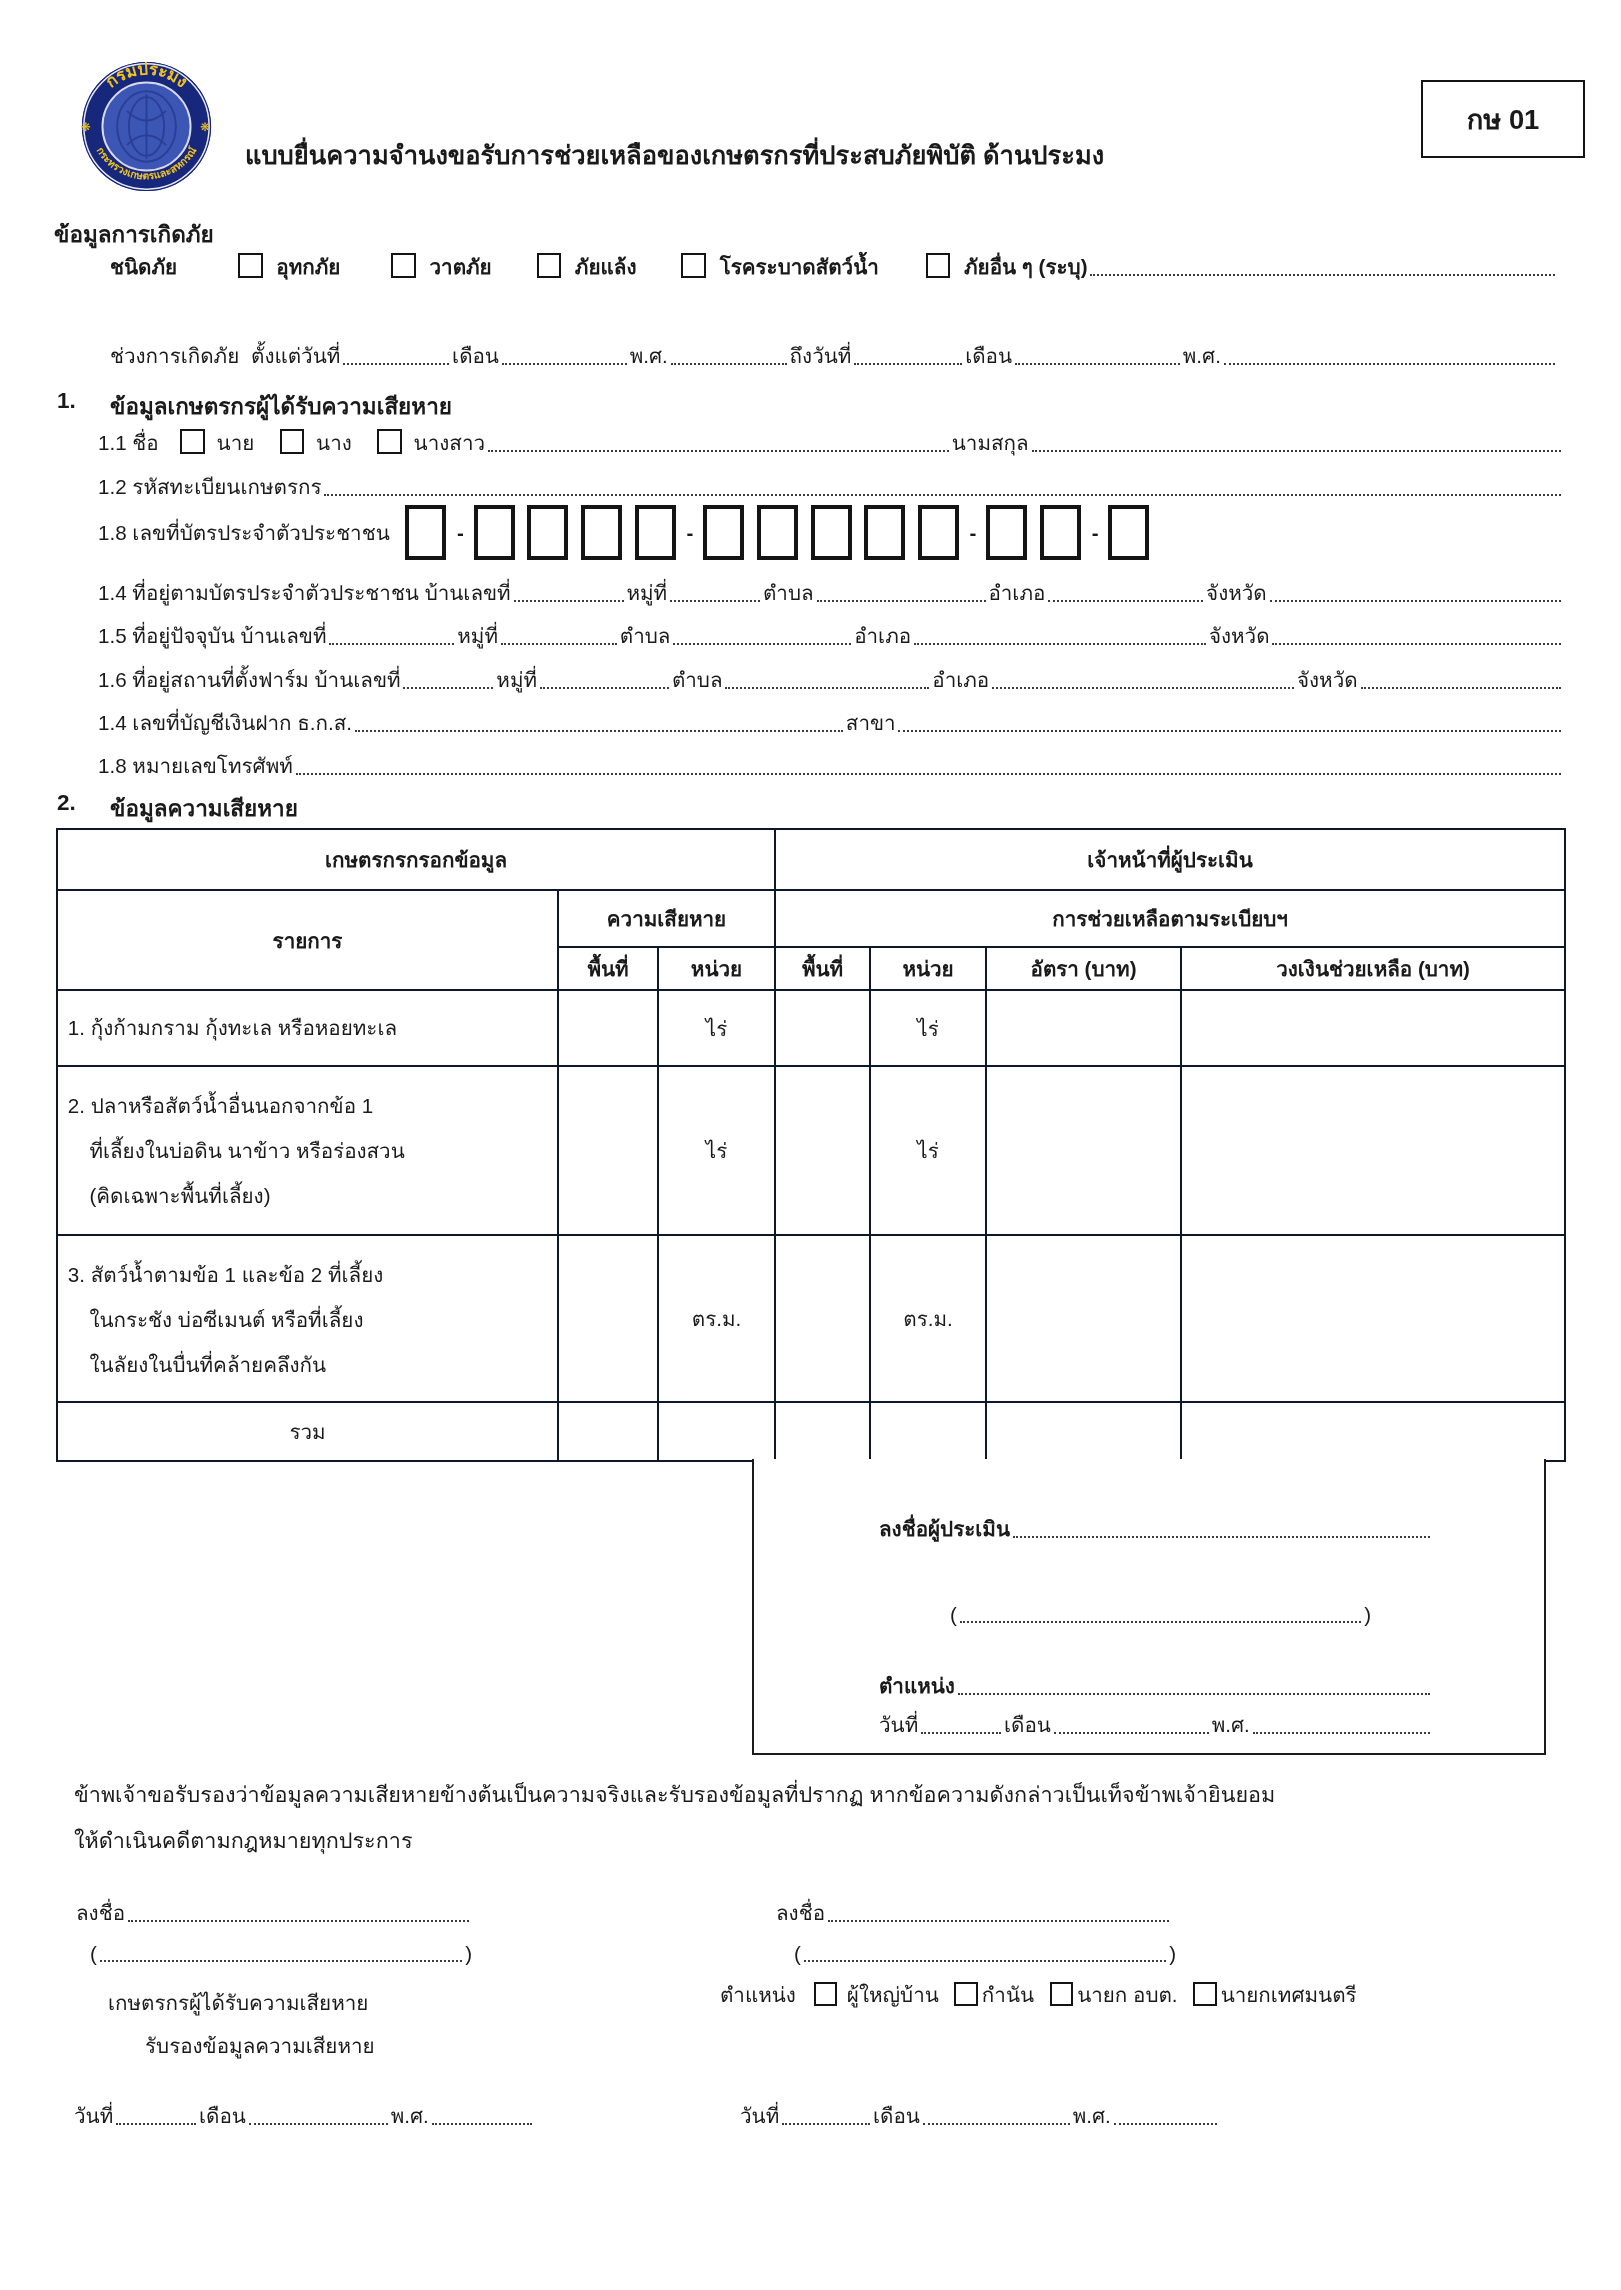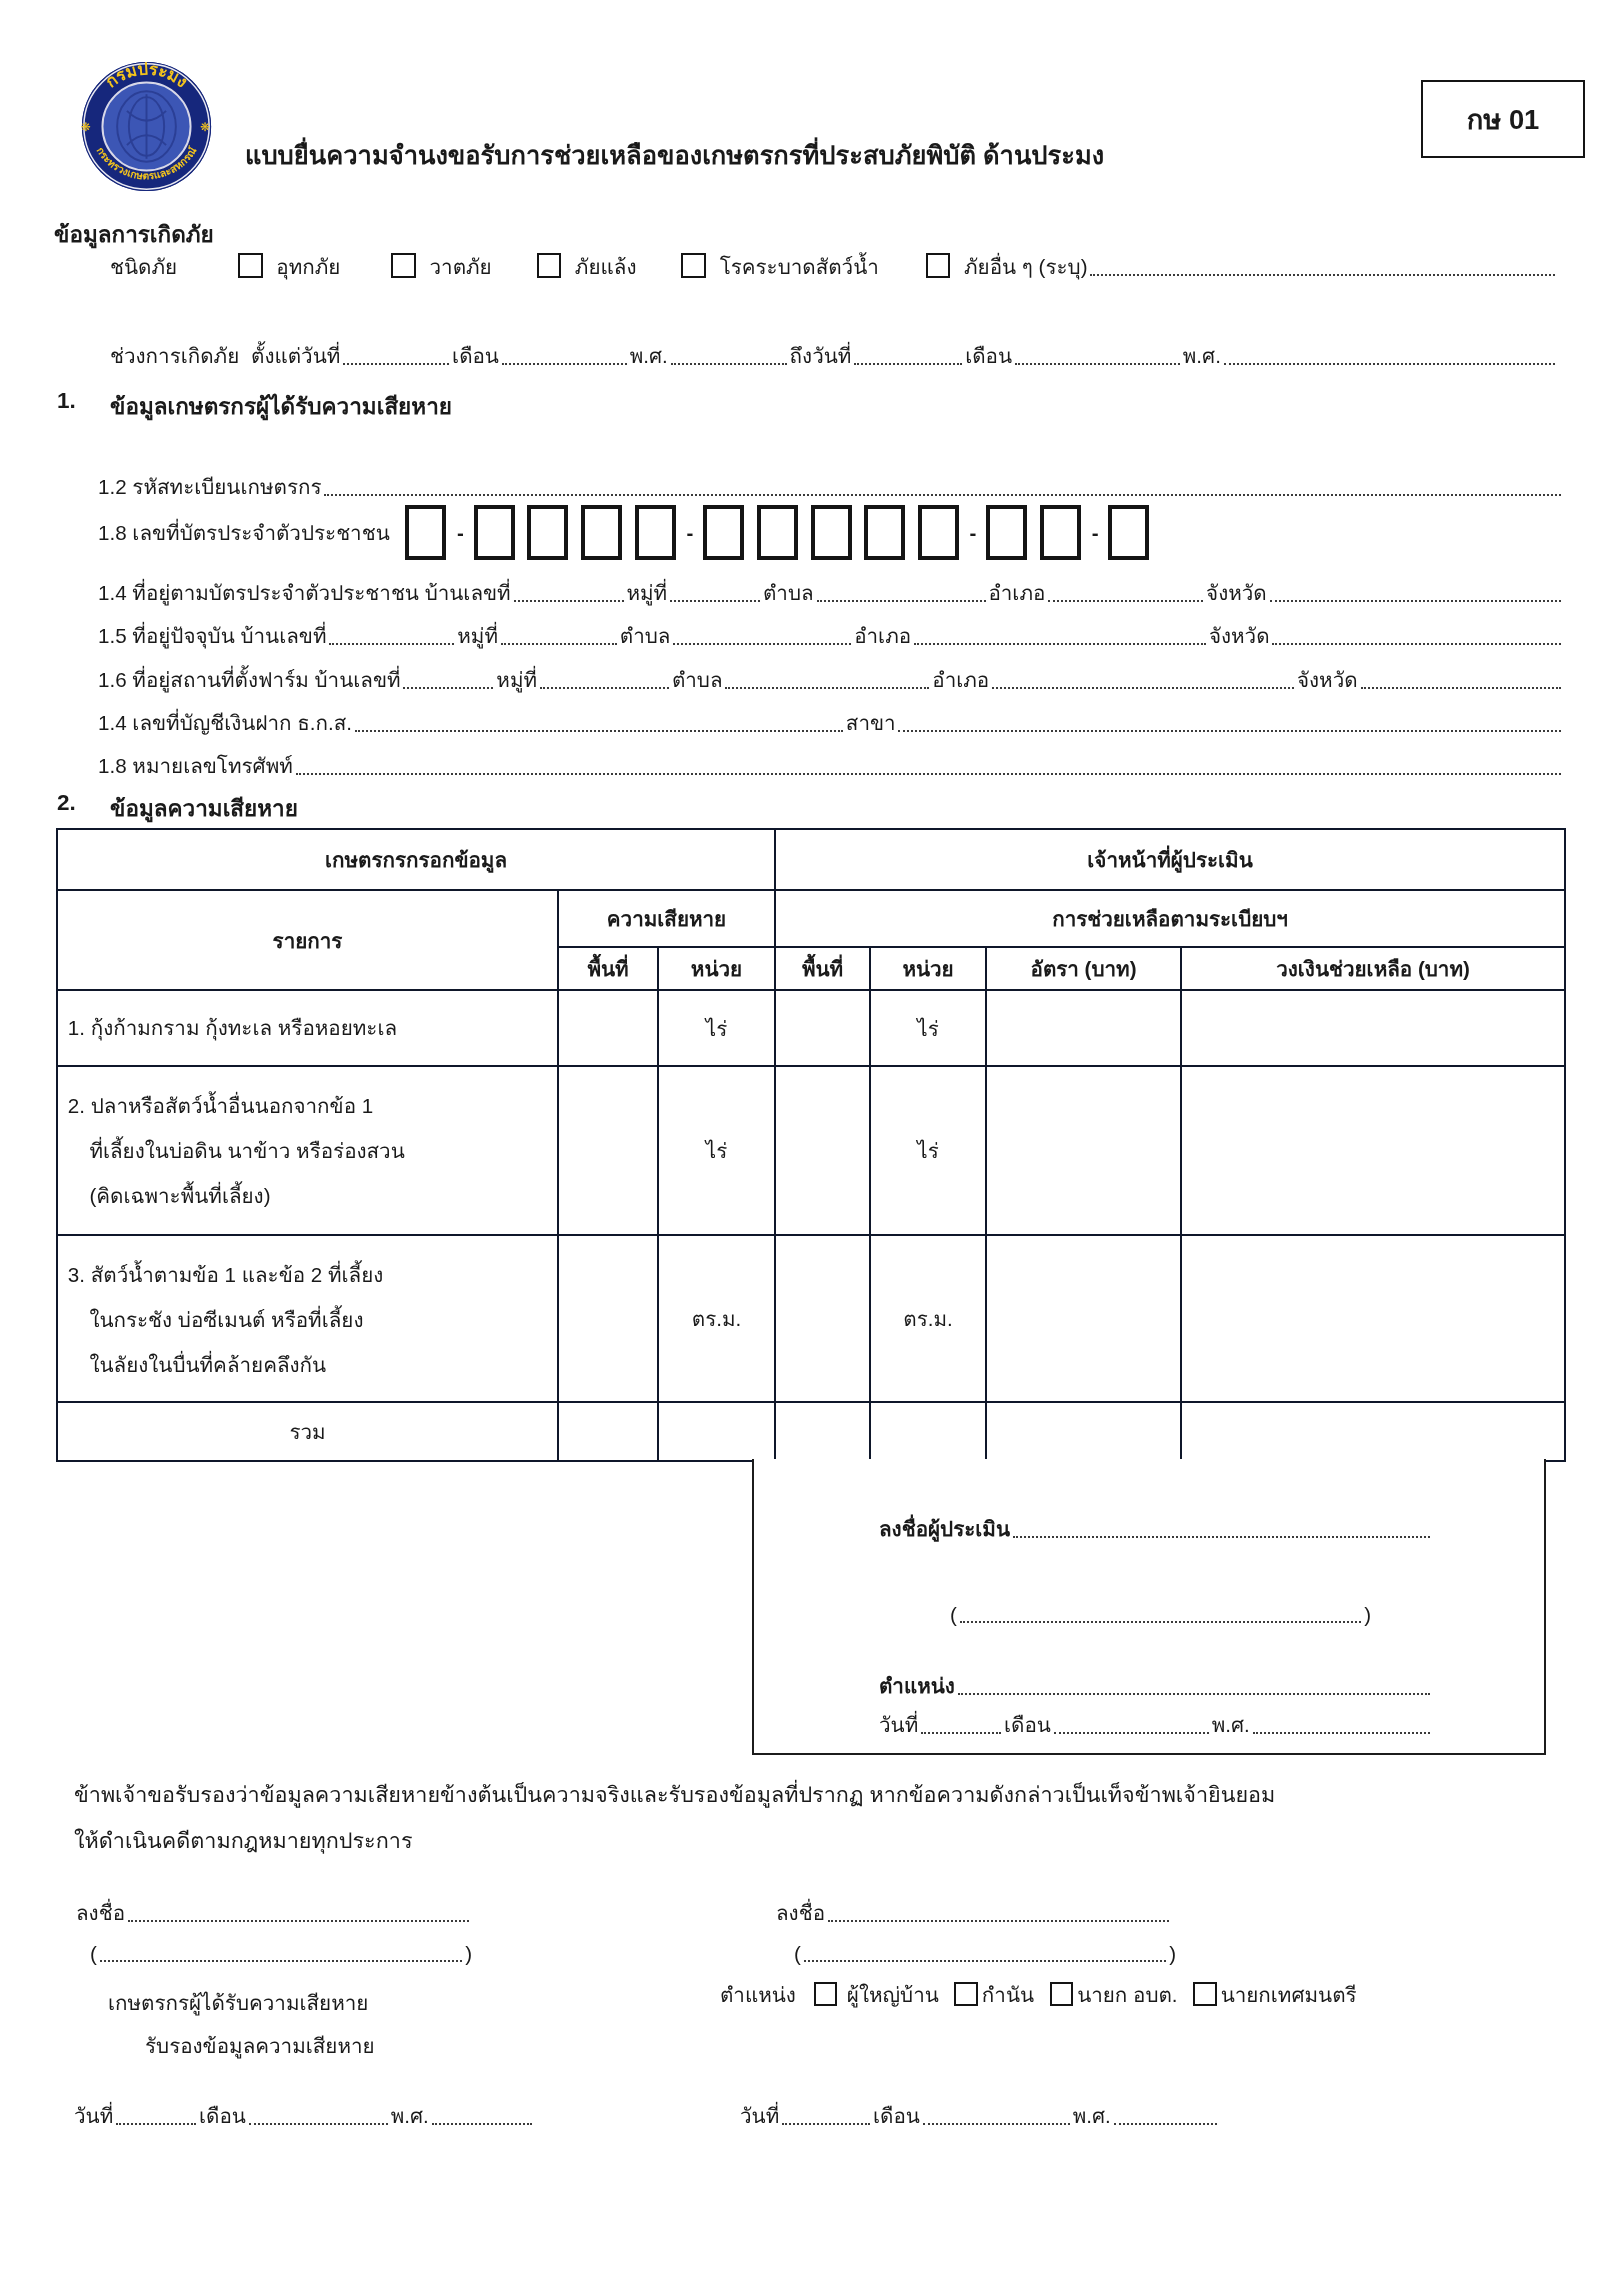--- a/index.html
+++ b/index.html
@@ -78,21 +78,21 @@
   </div>
 
   <div class="abs b" style="left:245px; top:135px; font-size:25.5px;">แบบยื่นความจำนงขอรับการช่วยเหลือของเกษตรกรที่ประสบภัยพิบัติ ด้านประมง</div>
 
   <div class="codebox" style="left:1421px; top:80px; width:160px; height:74px;">
     <span>กษ 01</span>
   </div>
 
   <div class="abs b" style="left:54px; top:216px; font-size:22.5px;">ข้อมูลการเกิดภัย</div>
 
-  <div class="line" style="left:110px; top:253px; right:63px;">
+  <div class="line" style="left:110px; top:253px; right:63px;font-weight:bold;">
     <span class="lbl">ชนิดภัย</span>
     <span class="cb" style="margin-left:61px;"></span>
     <span class="lbl" style="margin-left:13.7px;">อุทกภัย</span>
     <span class="cb" style="margin-left:51px;"></span>
     <span class="lbl" style="margin-left:13.7px;">วาตภัย</span>
     <span class="cb" style="margin-left:45px;"></span>
     <span class="lbl" style="margin-left:13.7px;">ภัยแล้ง</span>
     <span class="cb" style="margin-left:45px;"></span>
     <span class="lbl" style="margin-left:13.7px;">โรคระบาดสัตว์น้ำ</span>
     <span class="cb" style="margin-left:47px;"></span>
@@ -113,20 +113,32 @@
     <span class="dots" style="width:108px;"></span>
     <span class="lbl">เดือน</span>
     <span class="dots" style="width:165px;"></span>
     <span class="lbl">พ.ศ.</span>
     <span class="dots grow"></span>
   </div>
 
   <div class="abs b" style="left:57px; top:388px; font-size:22.5px;">1.</div>
   <div class="abs b" style="left:110px; top:388px; font-size:22.5px;">ข้อมูลเกษตรกรผู้ได้รับความเสียหาย</div>
 
+  <div class="line" style="left:98px; top:429px; right:57px;">
+    <span class="lbl">1.1 ชื่อ</span>
+    <span class="cb" style="margin-left:21.6px;"></span>
+    <span class="lbl" style="margin-left:11.8px;">นาย</span>
+    <span class="cb" style="margin-left:25.5px;"></span>
+    <span class="lbl" style="margin-left:11.8px;">นาง</span>
+    <span class="cb" style="margin-left:25.5px;"></span>
+    <span class="lbl" style="margin-left:11.8px;">นางสาว</span>
+    <span class="dots" style="width:461px;"></span>
+    <span class="lbl">นามสกุล</span>
+    <span class="dots grow"></span>
+  </div>
 
   <div class="line" style="left:98px; top:474px; right:57px;">
     <span class="lbl">1.2 รหัสทะเบียนเกษตรกร</span>
     <span class="dots grow"></span>
   </div>
 
   <div class="line" style="left:98px; top:502px; height:61px; align-items:center;">
     <span class="lbl">1.8 เลขที่บัตรประจำตัวประชาชน</span>
     <span style="width:15.7px;"></span>
     <span class="idbox"></span>

